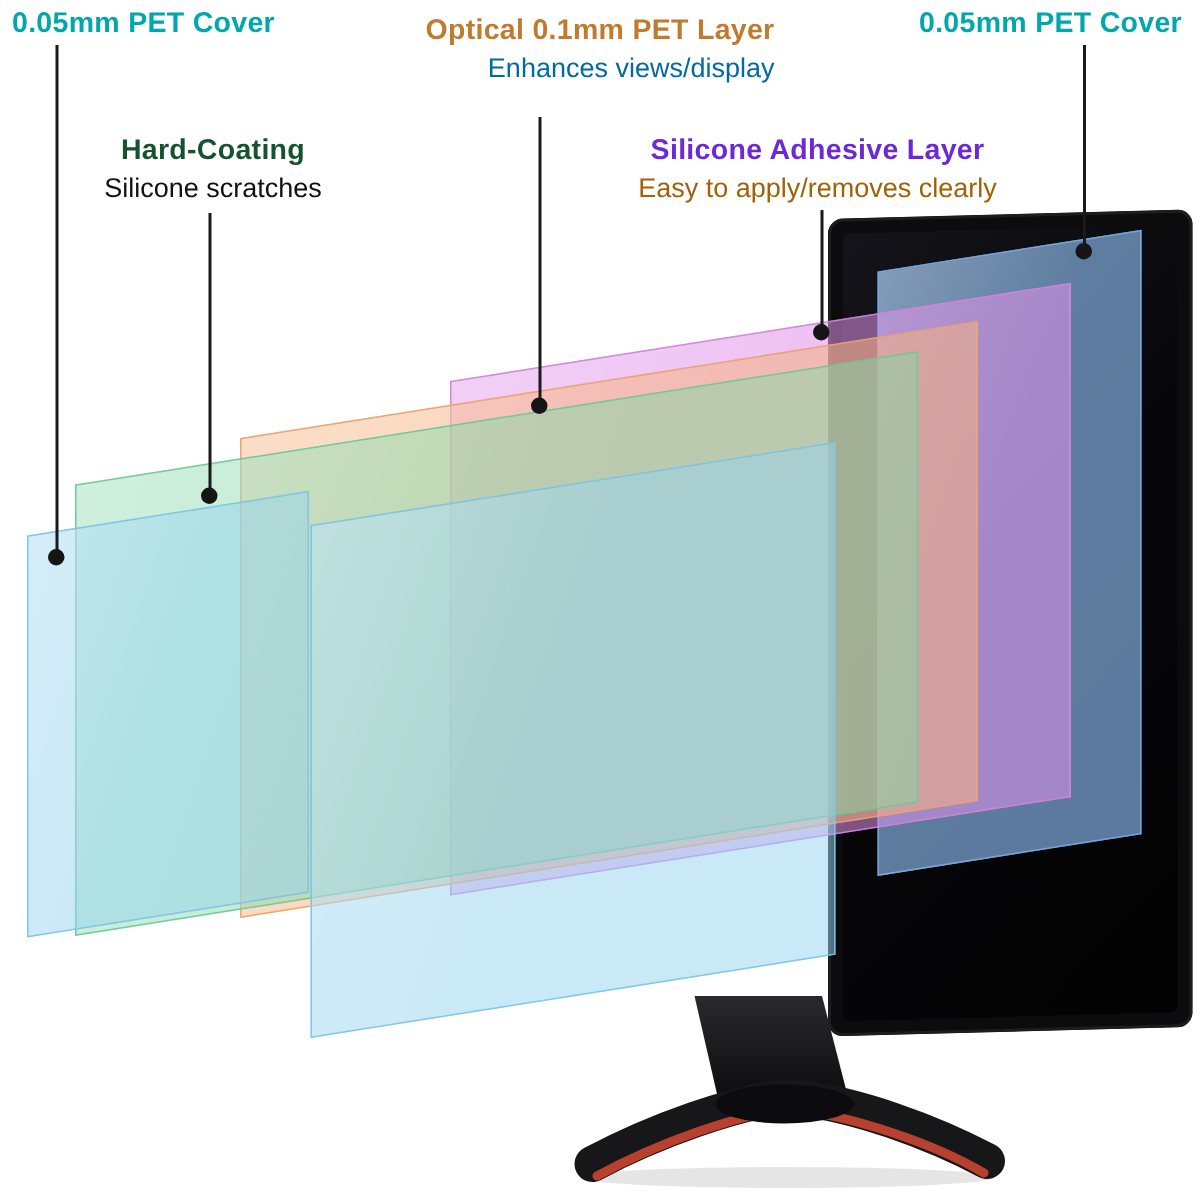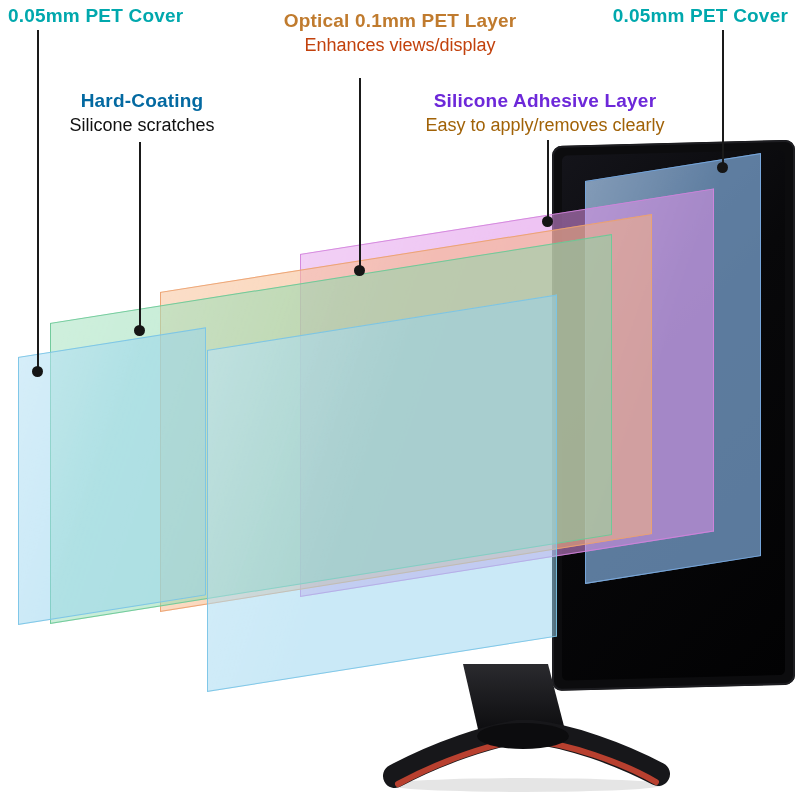--- a/index.html
+++ b/index.html
@@ -99,25 +99,25 @@
   <div class="pdot" id="pd3"></div>
   <div class="pdot" id="pd4"></div>
   <div class="pdot" id="pd5"></div>
 
   <div class="label tl">
     <div class="title" style="color: rgb(0, 168, 173);">0.05mm PET Cover</div>
   </div>
 
   <div class="label center" id="lb-optical">
     <div class="title" style="color: rgb(192, 123, 46);">Optical 0.1mm  PET Layer</div>
-    <div class="subtitle" style="color: #c2410c;">Enhances views/display</div>
+    <div class="subtitle" style="color: #0369a1; text-align: right;">Enhances views/display</div>
   </div>
 
   <div class="label center" id="lb-hard">
-    <div class="title" style="color: #0369a1;">Hard-Coating</div>
+    <div class="title" style="color: #14532d;">Hard-Coating</div>
     <div class="subtitle" style="color: rgb(17, 17, 17);">Silicone scratches</div>
   </div>
 
   <div class="label center" id="lb-silicone">
     <div class="title" style="color: #6d28d9;">Silicone Adhesive Layer</div>
     <div class="subtitle" style="color: #a16207;">Easy to apply/removes clearly</div>
   </div>
 
   <div class="label tr">
     <div class="title" style="color: rgb(0, 168, 173);">0.05mm PET Cover</div>

